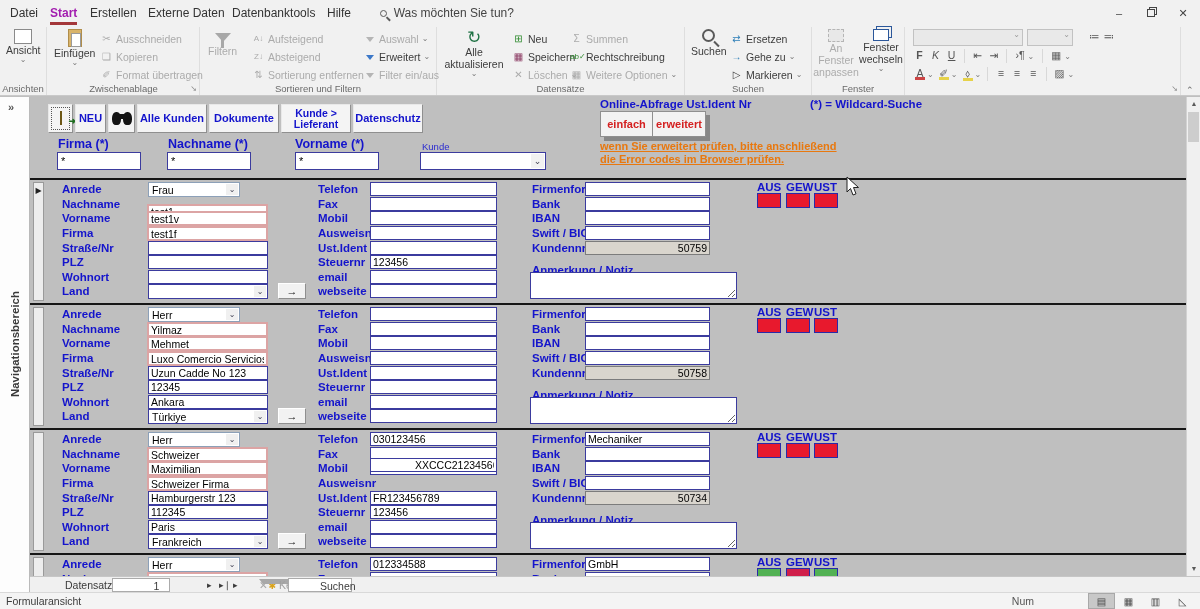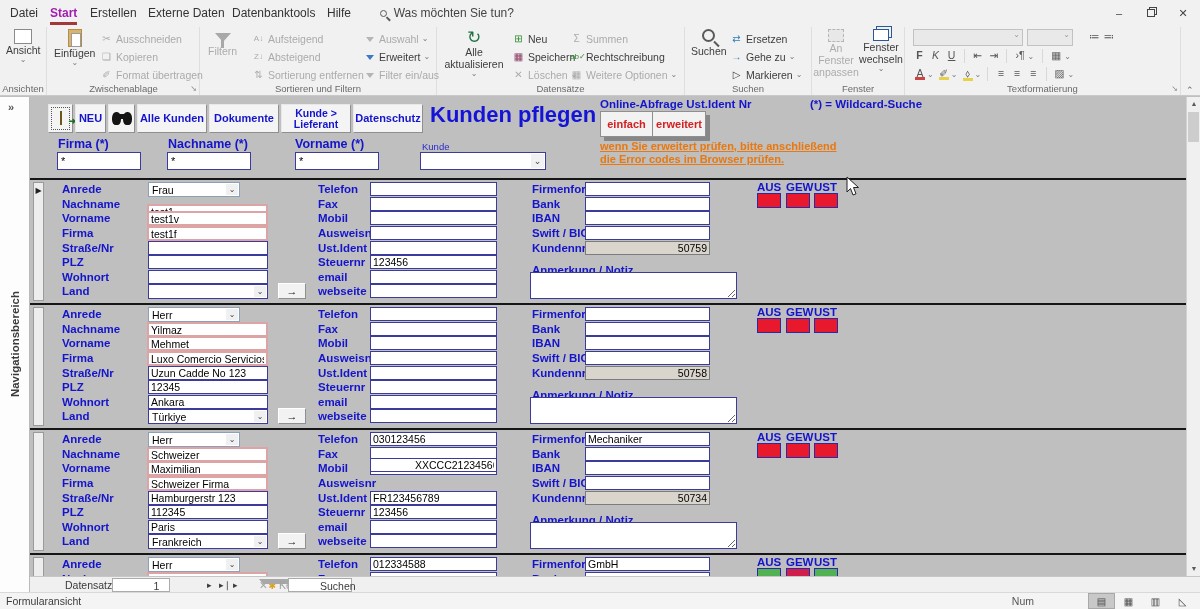--- a/index.html
+++ b/index.html
@@ -291,21 +291,20 @@
       <span class="fbtn">✐<span class="clrbar" style="background:#e6d24a;width:10px"></span></span><span class="chev">⌄</span>
       <span class="fbtn">⬨<span class="clrbar" style="background:#e6d24a;width:10px"></span></span><span class="chev">⌄</span>
       <span class="fsep"></span>
       <span class="fbtn">≡</span>
       <span class="fbtn">≡</span>
       <span class="fbtn">≡</span>
       <span class="fsep"></span>
       <span class="fbtn">▨ <span class="chev">⌄</span></span>
     </div>
     <div class="launcher">↘</div>
-    <div class="glabel">Textformatierung</div>
   </div>
   <div class="abs" style="left:1186px;top:85px;font-size:9px;color:#666">⌃</div>
 </div>
 
 <div class="navpane">
   <span class="expand">»</span>
   <div class="vtitle">
       <span>Navigationsbereich</span>
     </div>
 </div>
@@ -319,21 +318,20 @@
   <div class="hbtn" style="left:78px;width:27px">
     <span class="binoc">
         <i class="l"></i>
         <i class="r"></i>
       </span>
   </div>
   <div class="hbtn" style="left:107px;width:70px">Alle Kunden</div>
   <div class="hbtn" style="left:179px;width:70px">Dokumente</div>
   <div class="hbtn" style="left:251px;width:70px;font-size:10.5px">Kunde &gt; Lieferant</div>
   <div class="hbtn" style="left:323px;width:70px">Datenschutz</div>
-  <div class="formtitle">Kunden pflegen</div>
 
   <div class="flabel" style="left:28px;top:41px">Firma (*)</div>
   <div class="flabel" style="left:138px;top:41px">Nachname (*)</div>
   <div class="flabel" style="left:265px;top:41px">Vorname (*)</div>
   <input class="ffield" style="left: 27px; top: 56px; width: 84px;" value="*">
   <input class="ffield" style="left: 137px; top: 56px; width: 84px;" value="*">
   <input class="ffield" style="left: 265px; top: 56px; width: 84px;" value="*">
   <div style="position:absolute;left:392px;top:45px;font-size:9.5px;color:#2a2ad0">Kunde</div>
   <div class="combo-f" style="left:390px;top:56px;width:126px">
     <span></span><span class="arr">⌄</span>

